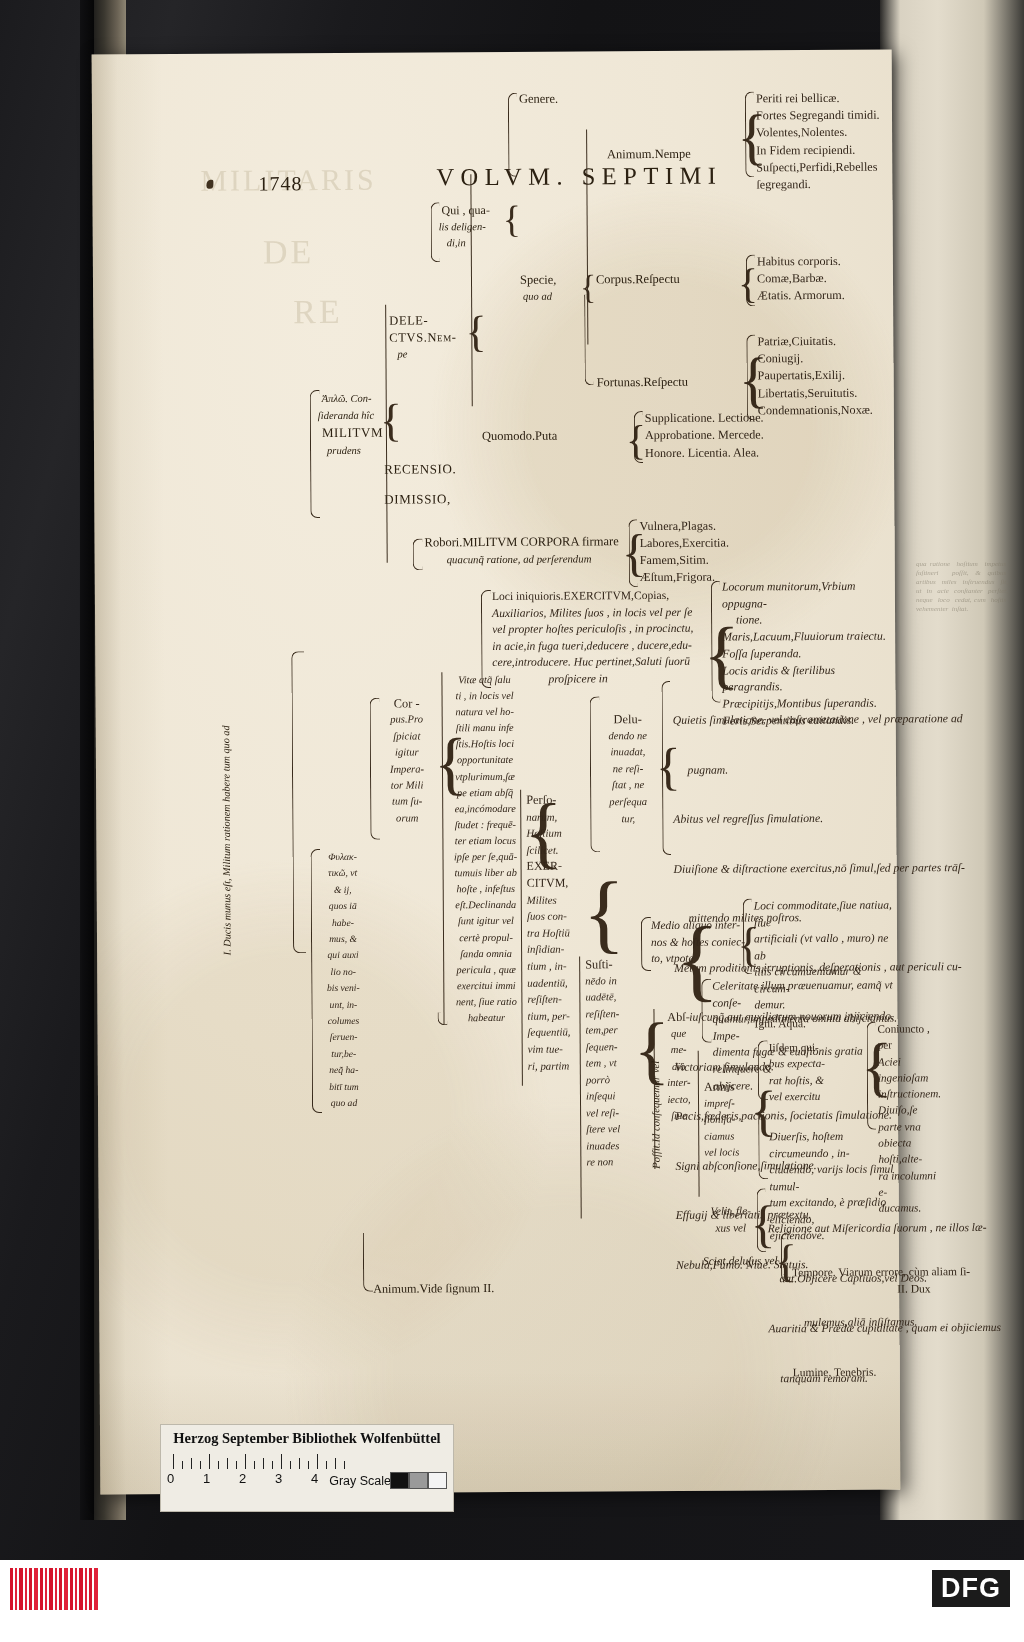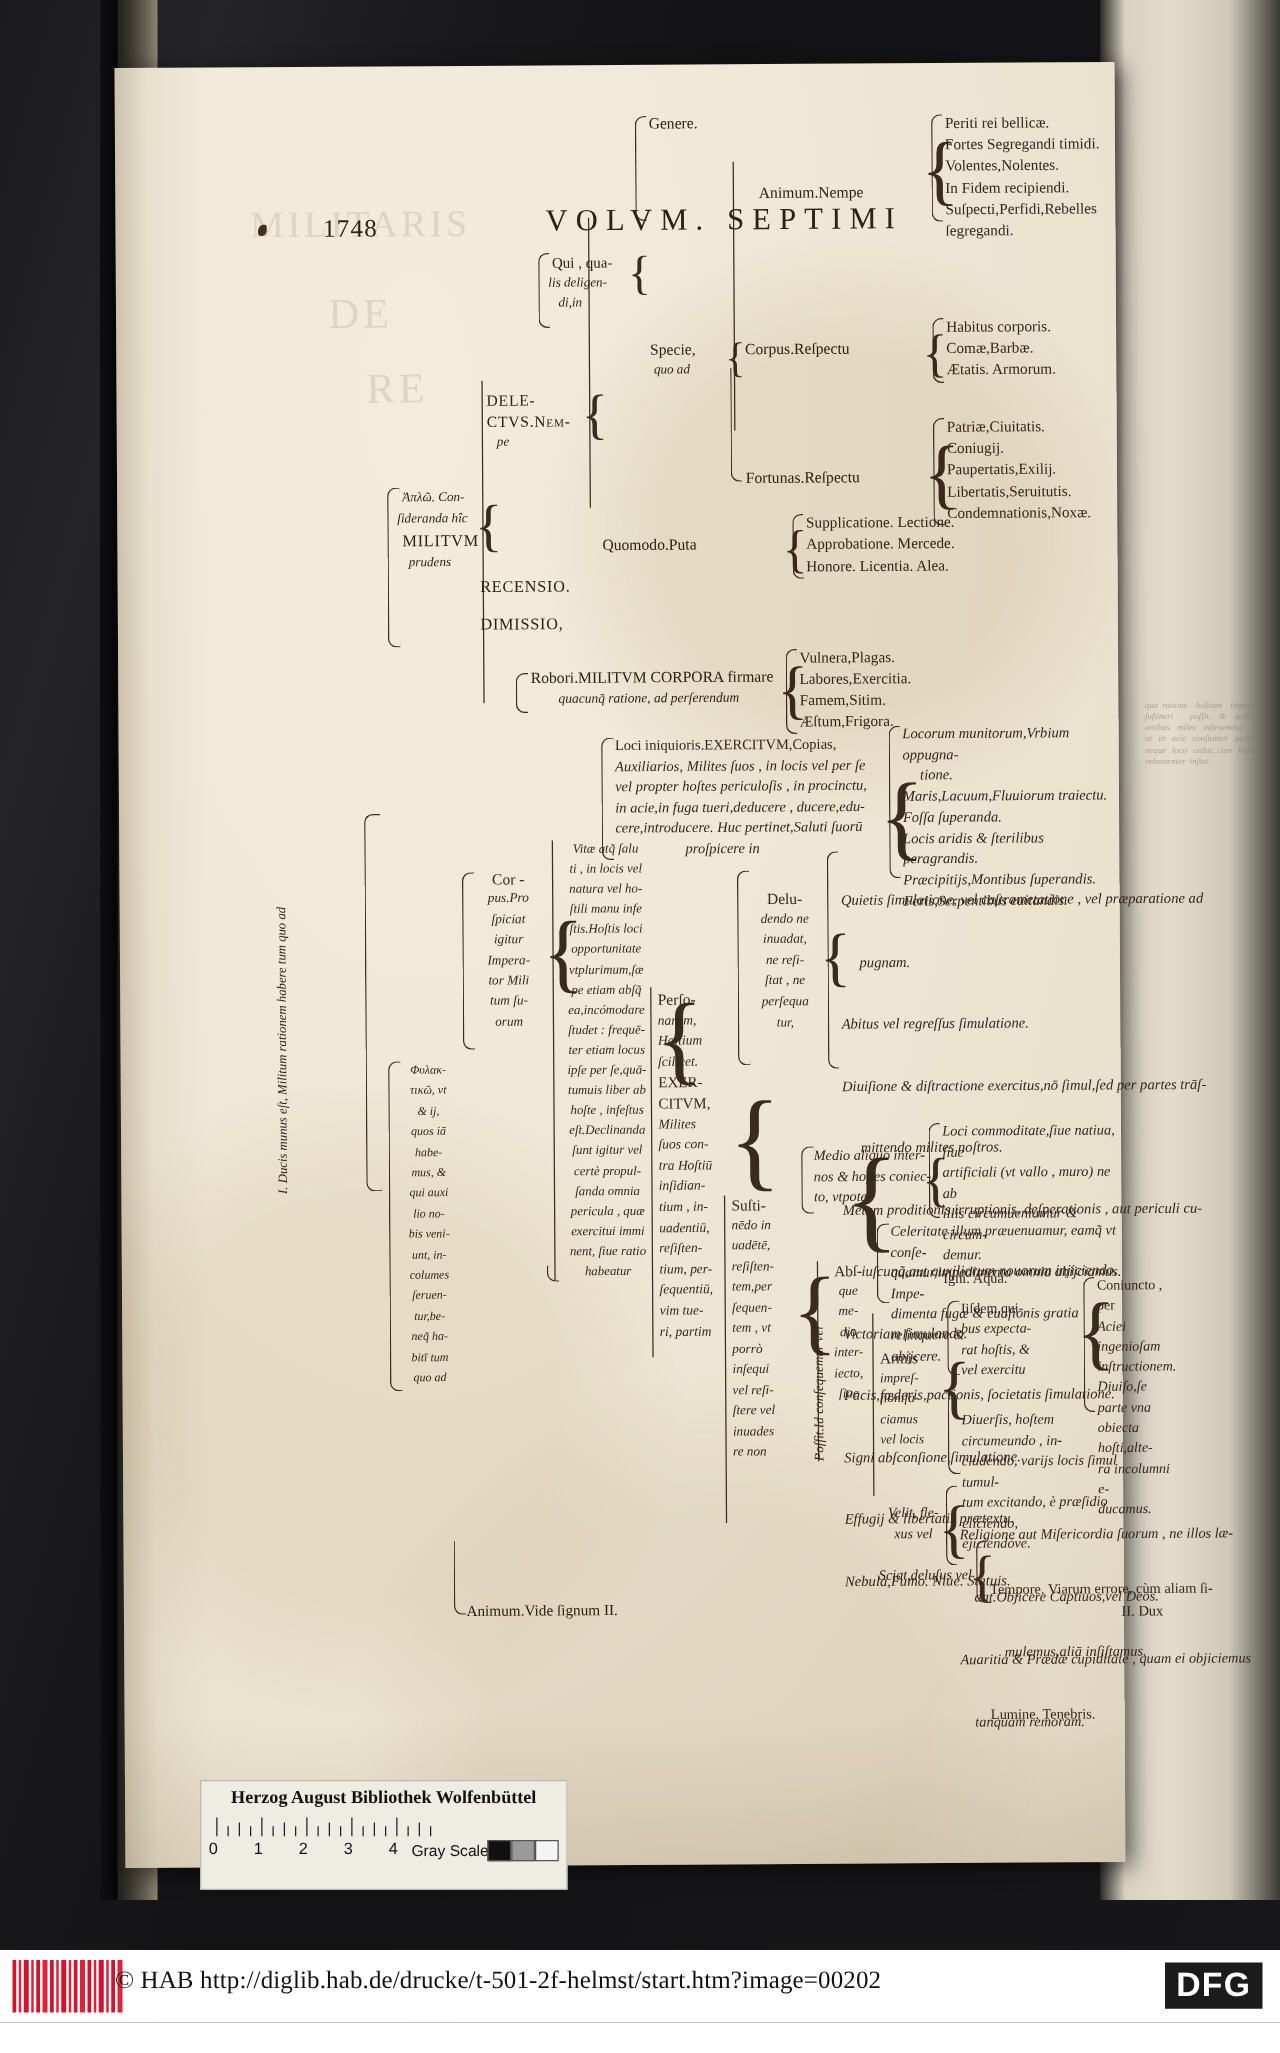--- a/index.html
+++ b/index.html
@@ -483,21 +483,21 @@
 
   <div class="brk" style="left:264px;top:1180px;width:9px;height:58px;border-top:none;
               border-top-left-radius:0;"></div>
   <div class="t rom" style="left:274px;top:1230px;font-size:12.2px;">Animum.Vide ſignum II.</div>
 
   <div class="t rom" style="left:798px;top:1234px;font-size:11.6px;">II. Dux</div>
 
 </div>
 
 <div id="ruler">
-  <div class="cap">Herzog August Bibliothek Wolfenbüttel</div>
+  <div class="cap">Herzog September Bibliothek Wolfenbüttel</div>
   <div class="scale">
     <i style="left:4px;height:15px;"></i>
       <i style="left:13px;height:8px;"></i>
     <i style="left:22px;height:11px;"></i>
       <i style="left:31px;height:8px;"></i>
     <i style="left:40px;height:15px;"></i>
       <i style="left:49px;height:8px;"></i>
     <i style="left:58px;height:11px;"></i>
       <i style="left:67px;height:8px;"></i>
     <i style="left:76px;height:15px;"></i>
@@ -542,16 +542,15 @@
       <i></i>
     <i></i>
       <i></i>
       <i></i>
       <i></i>
       <i></i>
       <i></i>
       <i></i>
       <i></i>
   </div>
-  <div class="cite">© HAB http://diglib.hab.de/drucke/t-501-2f-helmst/start.htm?image=00202</div>
   <div class="dfg">DFG</div>
 </div>
 <div id="underfoot"></div>
 
 </body></html>

